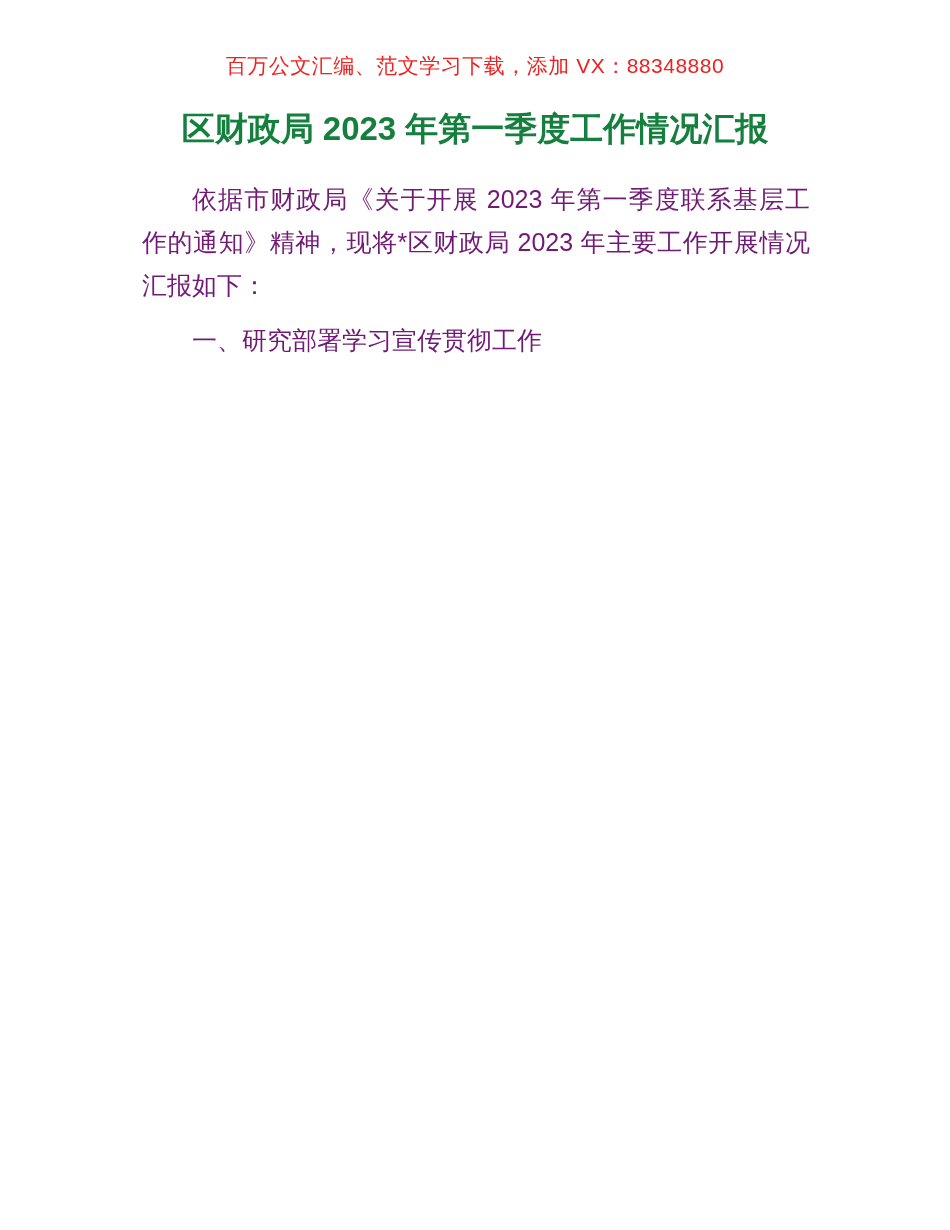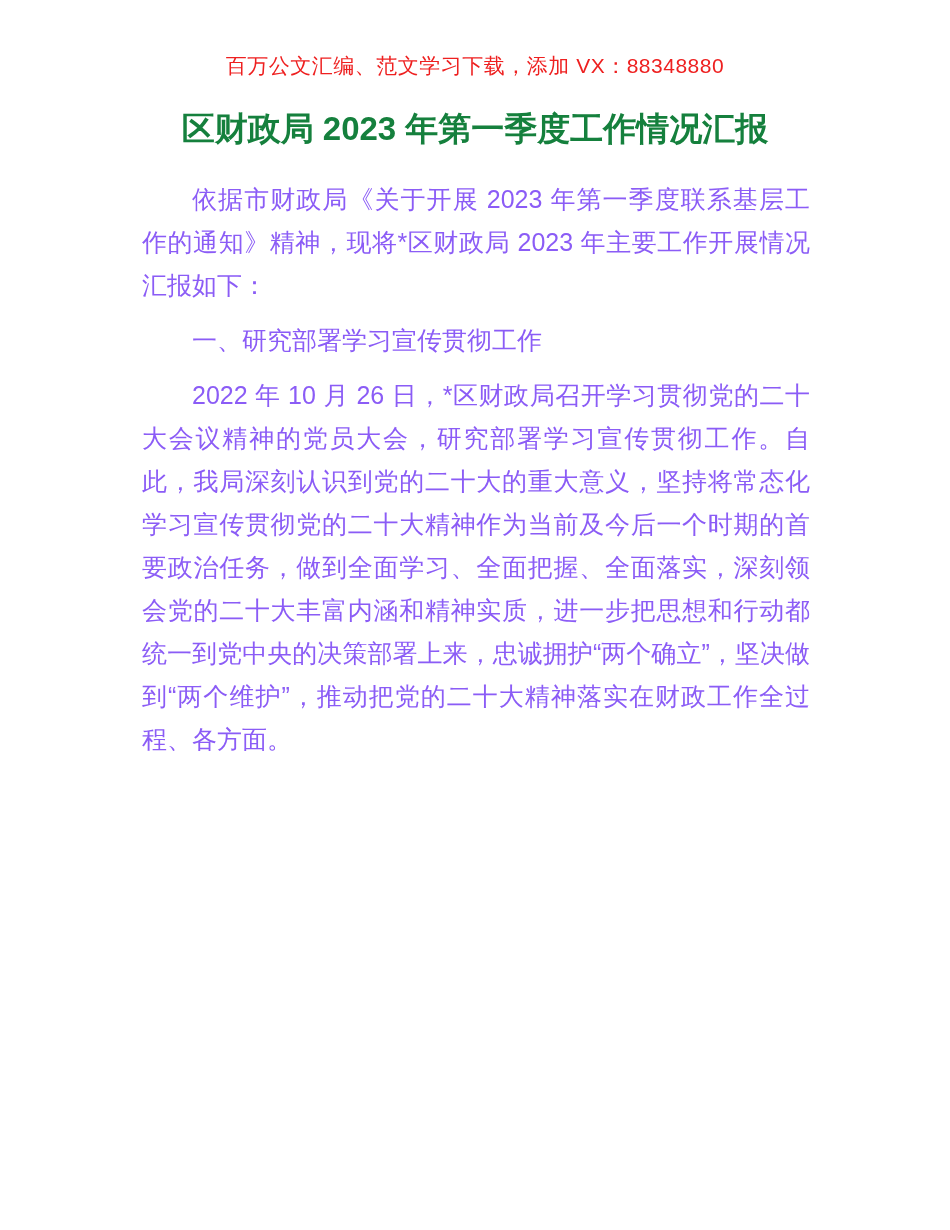--- a/index.html
+++ b/index.html
@@ -38,30 +38,29 @@
     margin-top: 27px;
     padding-left: 142px;
     padding-right: 140px;
   }
   .para {
     margin: 0 0 12px 0;
     font-size: 25px;
     line-height: 43px;
     text-align: justify;
     text-indent: 2em;
-    color: #8b5cf6;
+    color: #701a75;
     word-break: break-all;
   }
 </style>
 </head>
 <body>
 
 <div class="page">
   <div class="watermark">百万公文汇编、范文学习下载，添加 VX：88348880</div>
 
   <h1 class="title">区财政局 2023 年第一季度工作情况汇报</h1>
 
   <div class="content">
     <p class="para">依据市财政局《关于开展 2023 年第一季度联系基层工作的通知》精神，现将*区财政局 2023 年主要工作开展情况汇报如下：</p>
     <p class="para">一、研究部署学习宣传贯彻工作</p>
-    <p class="para">2022 年 10 月 26 日，*区财政局召开学习贯彻党的二十大会议精神的党员大会，研究部署学习宣传贯彻工作。自此，我局深刻认识到党的二十大的重大意义，坚持将常态化学习宣传贯彻党的二十大精神作为当前及今后一个时期的首要政治任务，做到全面学习、全面把握、全面落实，深刻领会党的二十大丰富内涵和精神实质，进一步把思想和行动都统一到党中央的决策部署上来，忠诚拥护“两个确立”，坚决做到“两个维护”，推动把党的二十大精神落实在财政工作全过程、各方面。</p>
   </div>
 </div>
 
 </body></html>

